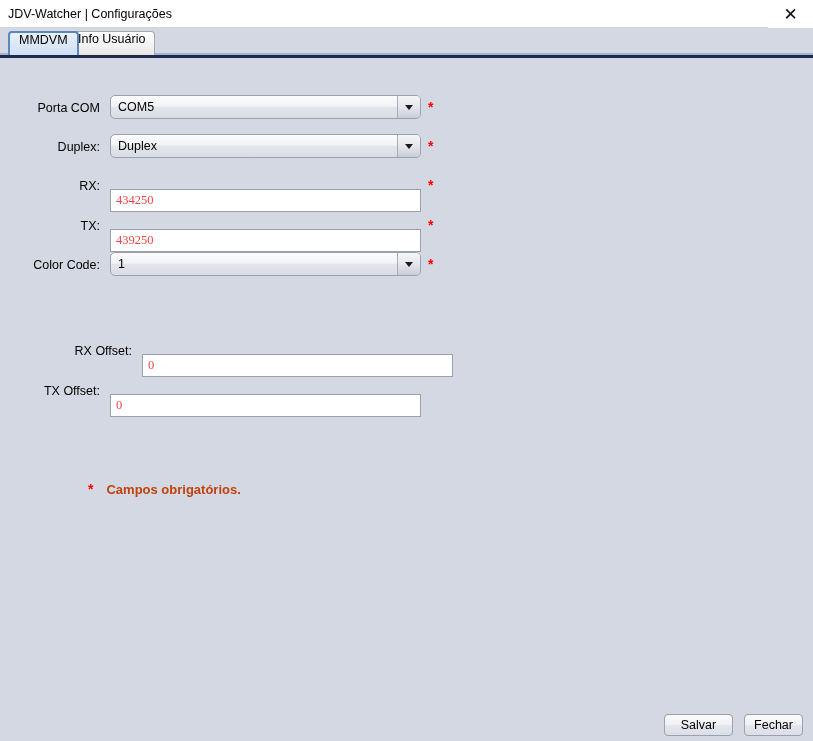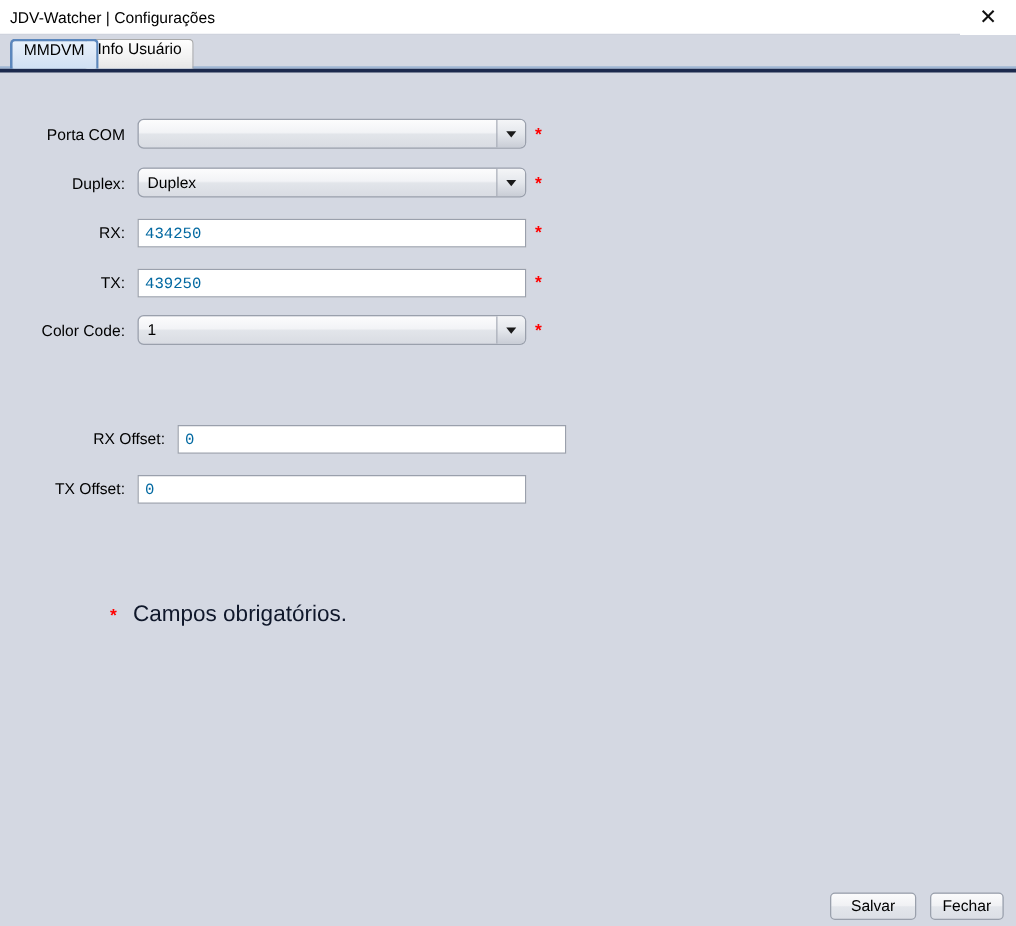--- a/index.html
+++ b/index.html
@@ -185,29 +185,29 @@
     width: 0; height: 0;
     border-left: 4px solid transparent;
     border-right: 4px solid transparent;
     border-top: 5px solid #1a1a1a;
   }
 
   
   .textfield {
     position: absolute;
     left: 110px;
-    top: 2px;
+    top: 16px;
     width: 311px;
     height: 23px;
     box-sizing: border-box;
     border: 1px solid #9aa0ac;
     background: #ffffff;
-    font-family: Liberation Mono, monospace;
-    font-size: 12.5px;
-    color: #0369a1;
+    font-family: Liberation Serif, serif;
+    font-size: 12.5px;
+    color: #ef4444;
     padding: 0 0 0 5px;
     outline: none;
     border-radius: 0;
   }
 
   .req-star {
     position: absolute;
     left: 428px;
     top: 1px;
     color: #ff0000;
@@ -230,23 +230,23 @@
     display: flex;
     align-items: baseline;
   }
   .mandatory-star {
     color: #ff0000;
     font-size: 14px;
     font-weight: bold;
     margin-right: 13px;
   }
   .mandatory-text {
-    font-size: 18px;
-    font-weight: normal;
-    color: #0f172a;
+    font-size: 13px;
+    font-weight: bold;
+    color: #c2410c;
     white-space: nowrap;
   }
 
   
   .footer-btn {
     position: absolute;
     height: 22px;
     box-sizing: border-box;
     border: 1px solid #9aa0ac;
     border-radius: 4px;
@@ -280,20 +280,21 @@
   </div>
 </div>
 <div class="tab-underline-hi"></div>
 <div class="tab-underline"></div>
 
 <div class="content">
 
   <div class="form-row" style="top:37px;">
     <div class="field-label">Porta COM</div>
     <div class="combo">
+      <div class="combo-text">COM5</div>
       <div class="combo-arrow-btn">
         <div class="combo-arrow"></div>
       </div>
     </div>
     <div class="req-star">*</div>
   </div>
 
   <div class="form-row" style="top:76px;">
     <div class="field-label">Duplex:</div>
     <div class="combo">

